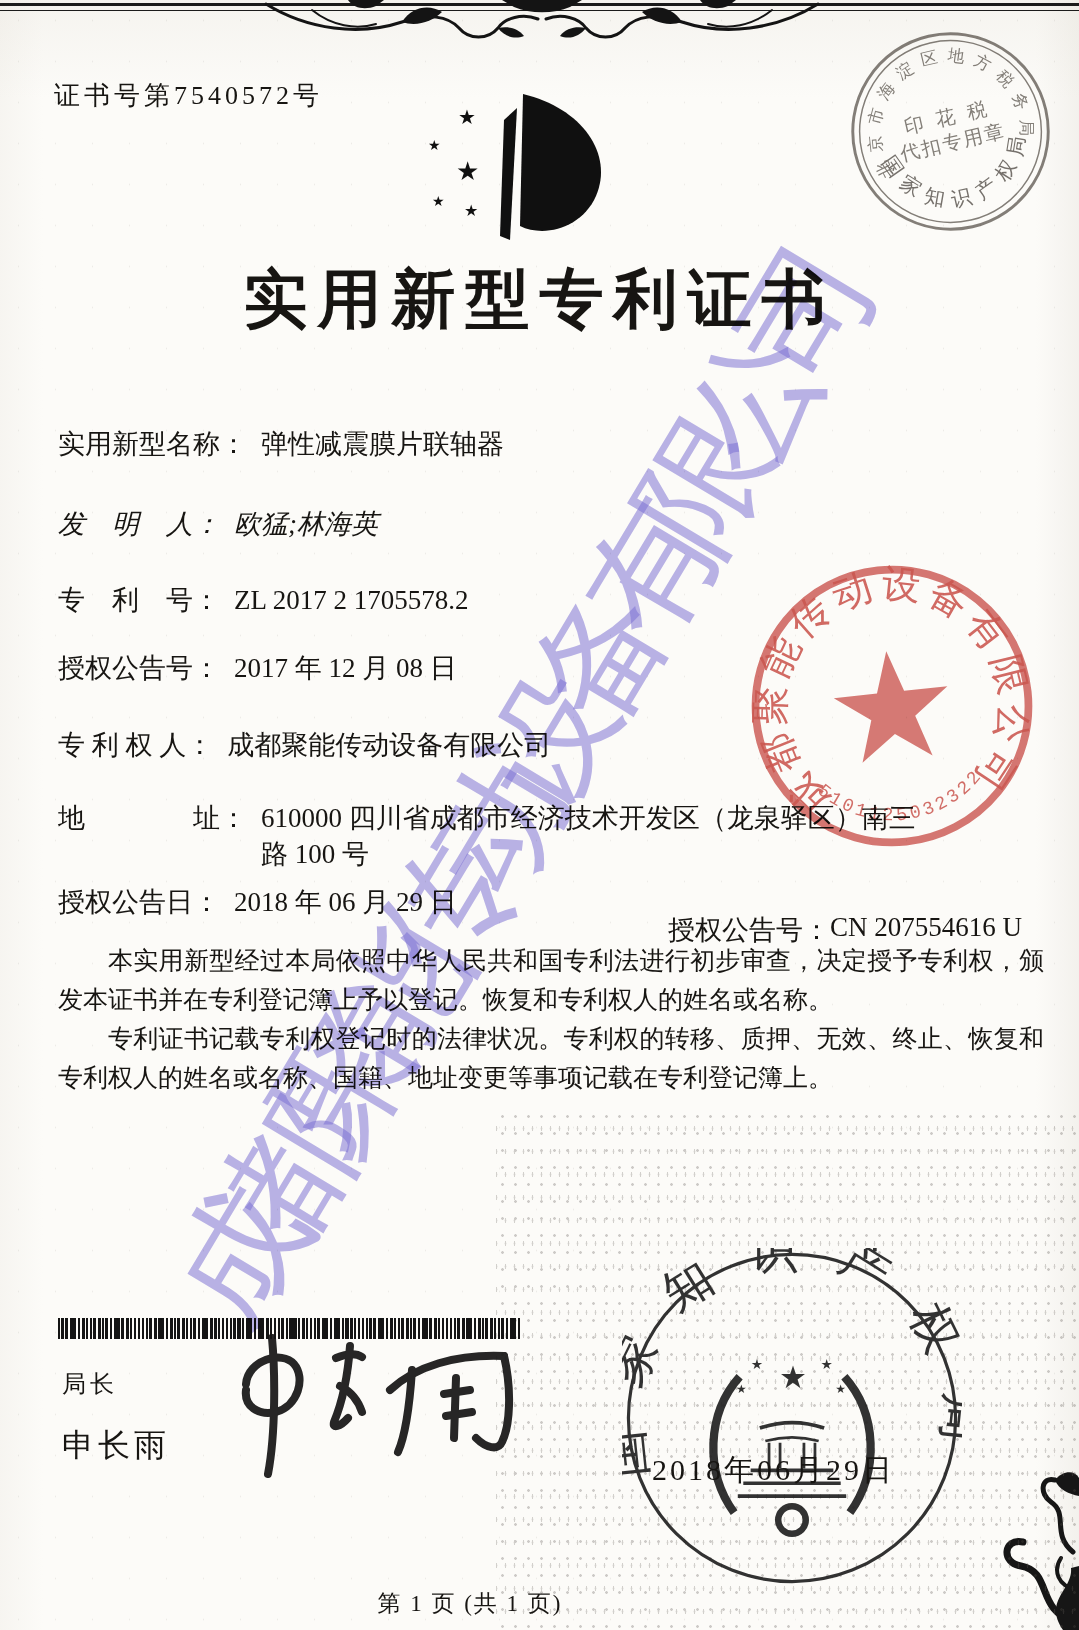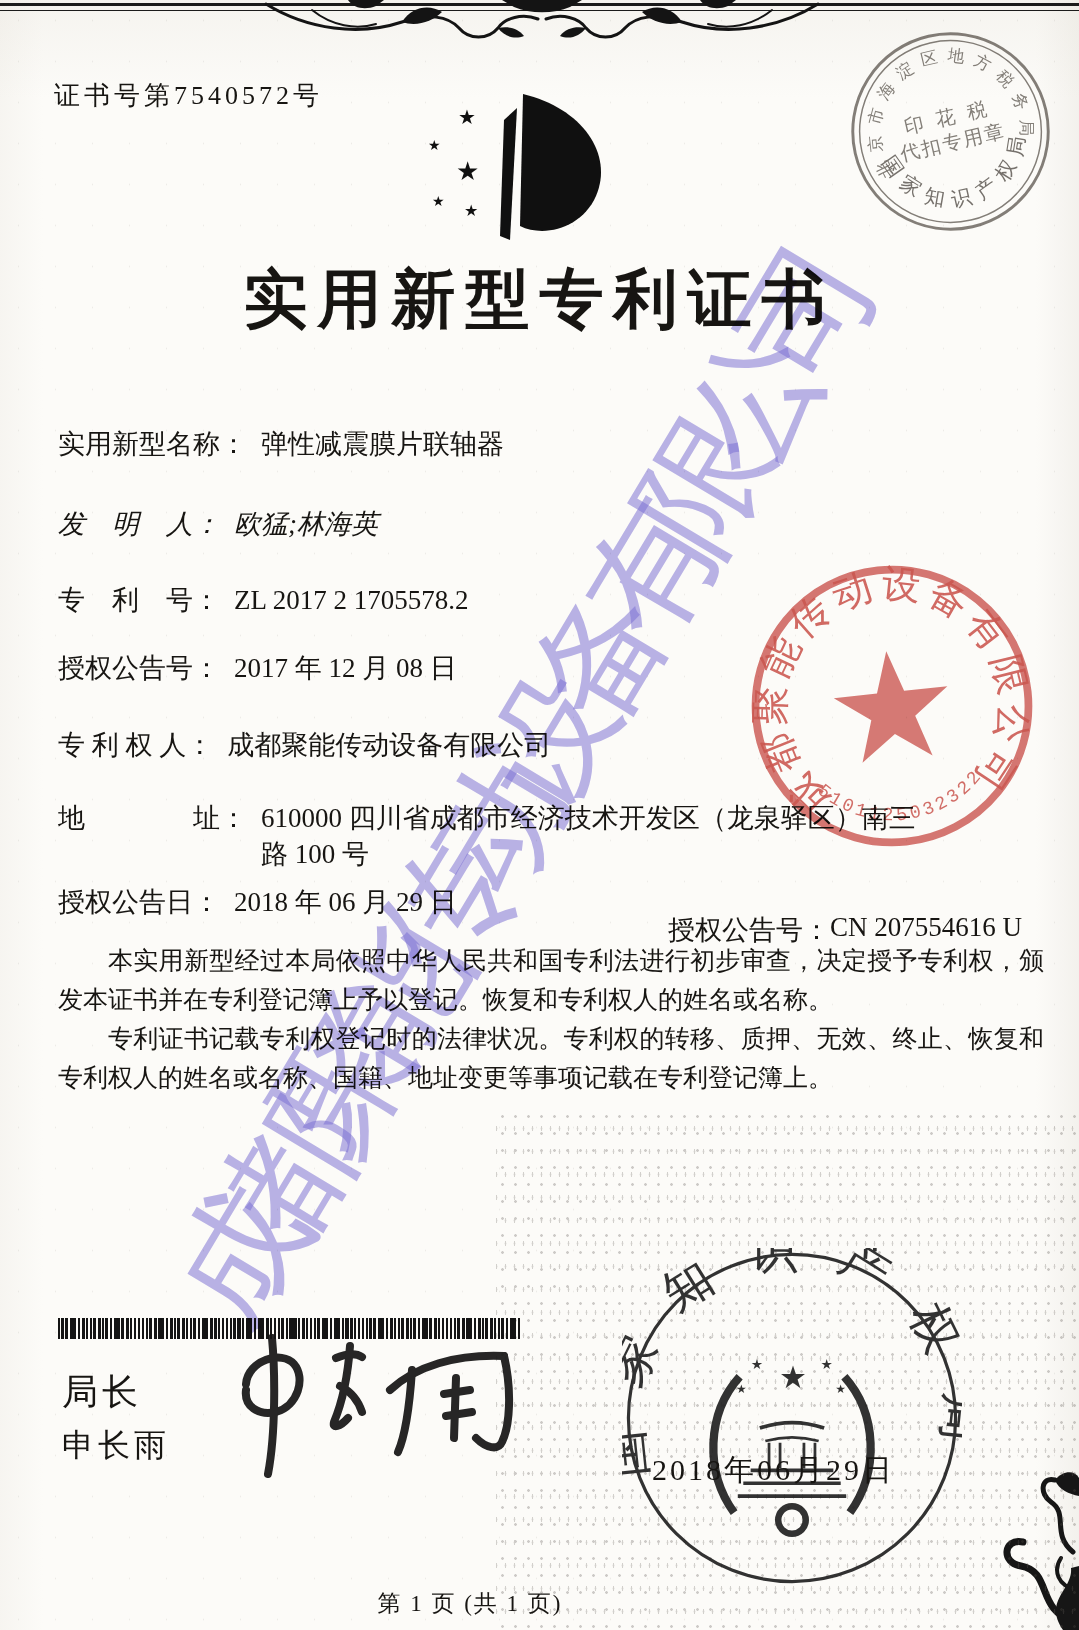--- a/index.html
+++ b/index.html
@@ -54,21 +54,21 @@
   .body-text p{margin:0;text-indent:2em;}
 
   .barcode{
     left:58px;top:1318px;width:462px;height:21px;
     background-image:
       repeating-linear-gradient(90deg,#141414 0 2px,transparent 2px 4px),
       repeating-linear-gradient(90deg,#141414 0 1px,transparent 1px 7px),
       repeating-linear-gradient(90deg,transparent 0 3px,#141414 3px 5px,transparent 5px 11px);
   }
 
-  .sig-title{left:62px;top:1368px;font-size:36px;letter-spacing:4px;}
+  .sig-title{left:62px;top:1368px;font-size:24px;letter-spacing:4px;}
   .sig-name{left:62px;top:1424px;font-size:32px;letter-spacing:4px;}
 
   .seal-date{left:652px;top:1450px;font-size:30px;letter-spacing:3px;font-weight:500;z-index:6;}
   .footer-page{left:0;width:940px;top:1588px;text-align:center;font-size:23px;letter-spacing:2px;}
 
   .office-seal{left:622px;top:1248px;z-index:5;opacity:.9;}
   .company-seal{left:742px;top:556px;z-index:7;transform:rotate(-6deg);mix-blend-mode:multiply;opacity:.88;}
   .tax-stamp{left:843px;top:24px;transform:rotate(-13deg);opacity:.85;mix-blend-mode:multiply;}
 
   .watermark{

